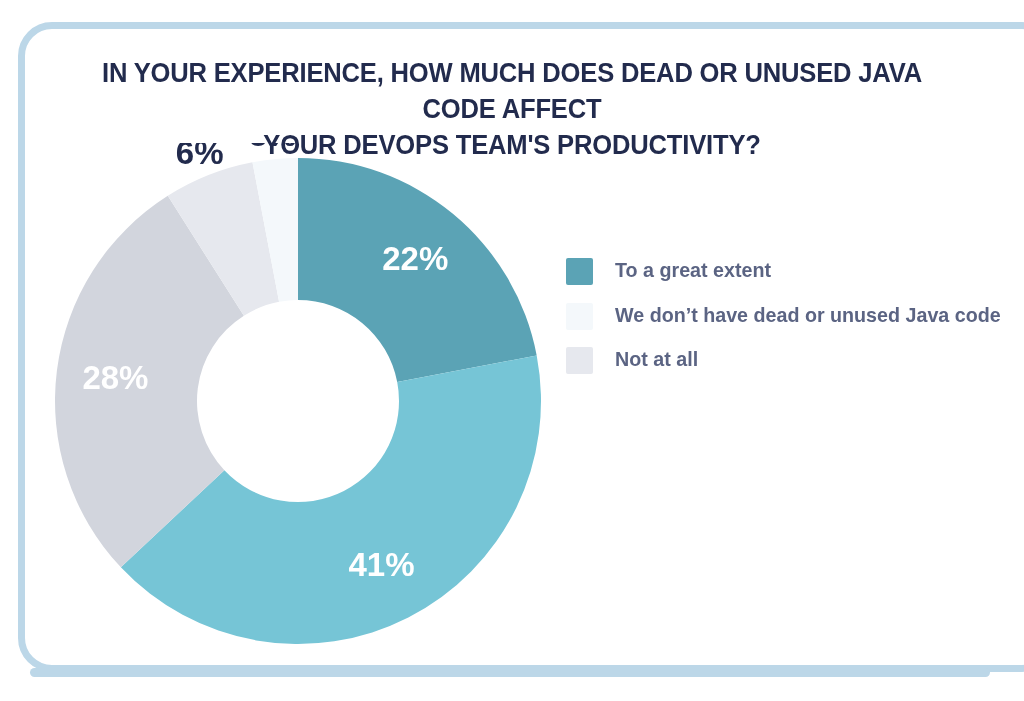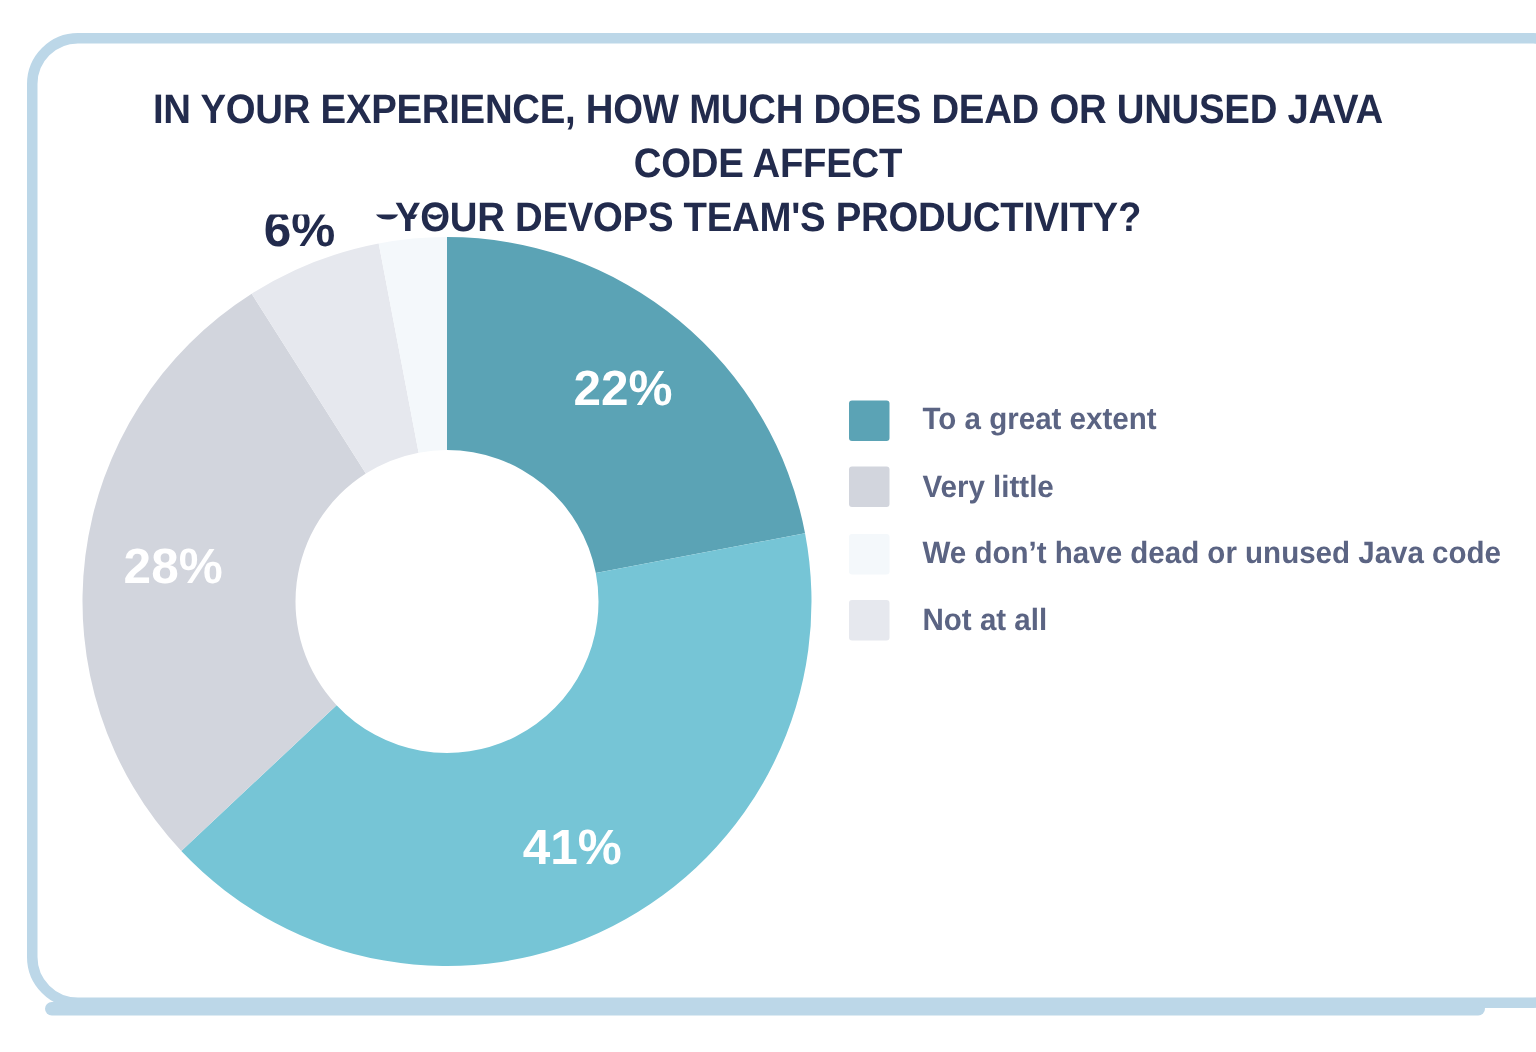--- a/index.html
+++ b/index.html
@@ -76,21 +76,21 @@
   .slice-label.inside { fill: #ffffff; }
   .slice-label.outside { fill: #222b4d; }
   #legend {
     position: absolute;
     left: 566px;
     top: 258px;
     width: 430px;
   }
   .legend-row {
     display: flex;
-    align-items: center;
+    align-items: flex-start;
     height: 44.5px;
   }
   .legend-swatch {
     width: 27px;
     height: 27px;
     flex: 0 0 27px;
     border-radius: 2px;
   }
   .legend-label {
     margin-left: 22px;
@@ -129,24 +129,20 @@
         <text x="232.87308034395676" y="3.184955450977668" text-anchor="middle" class="slice-label outside" fill="#222b4d">3%</text>
       </svg>
   </div>
 
   <div id="legend">
       <div class="legend-row">
         <span class="legend-swatch" style="background: rgb(91, 163, 181);"></span>
         <span class="legend-label" style="color: rgb(91, 100, 131);">To a great extent</span>
       </div>
       <div class="legend-row">
-        <span class="legend-swatch" style="background: rgb(210, 213, 221);"></span>
-        <span class="legend-label" style="color: rgb(91, 100, 131);">Very little</span>
-      </div>
-      <div class="legend-row">
         <span class="legend-swatch" style="background: rgb(244, 248, 251);"></span>
         <span class="legend-label" style="color: rgb(91, 100, 131);">We don’t have dead or unused Java code</span>
       </div>
       <div class="legend-row">
         <span class="legend-swatch" style="background: rgb(230, 232, 238);"></span>
         <span class="legend-label" style="color: rgb(91, 100, 131);">Not at all</span>
       </div>
     </div>
 
 </div>

